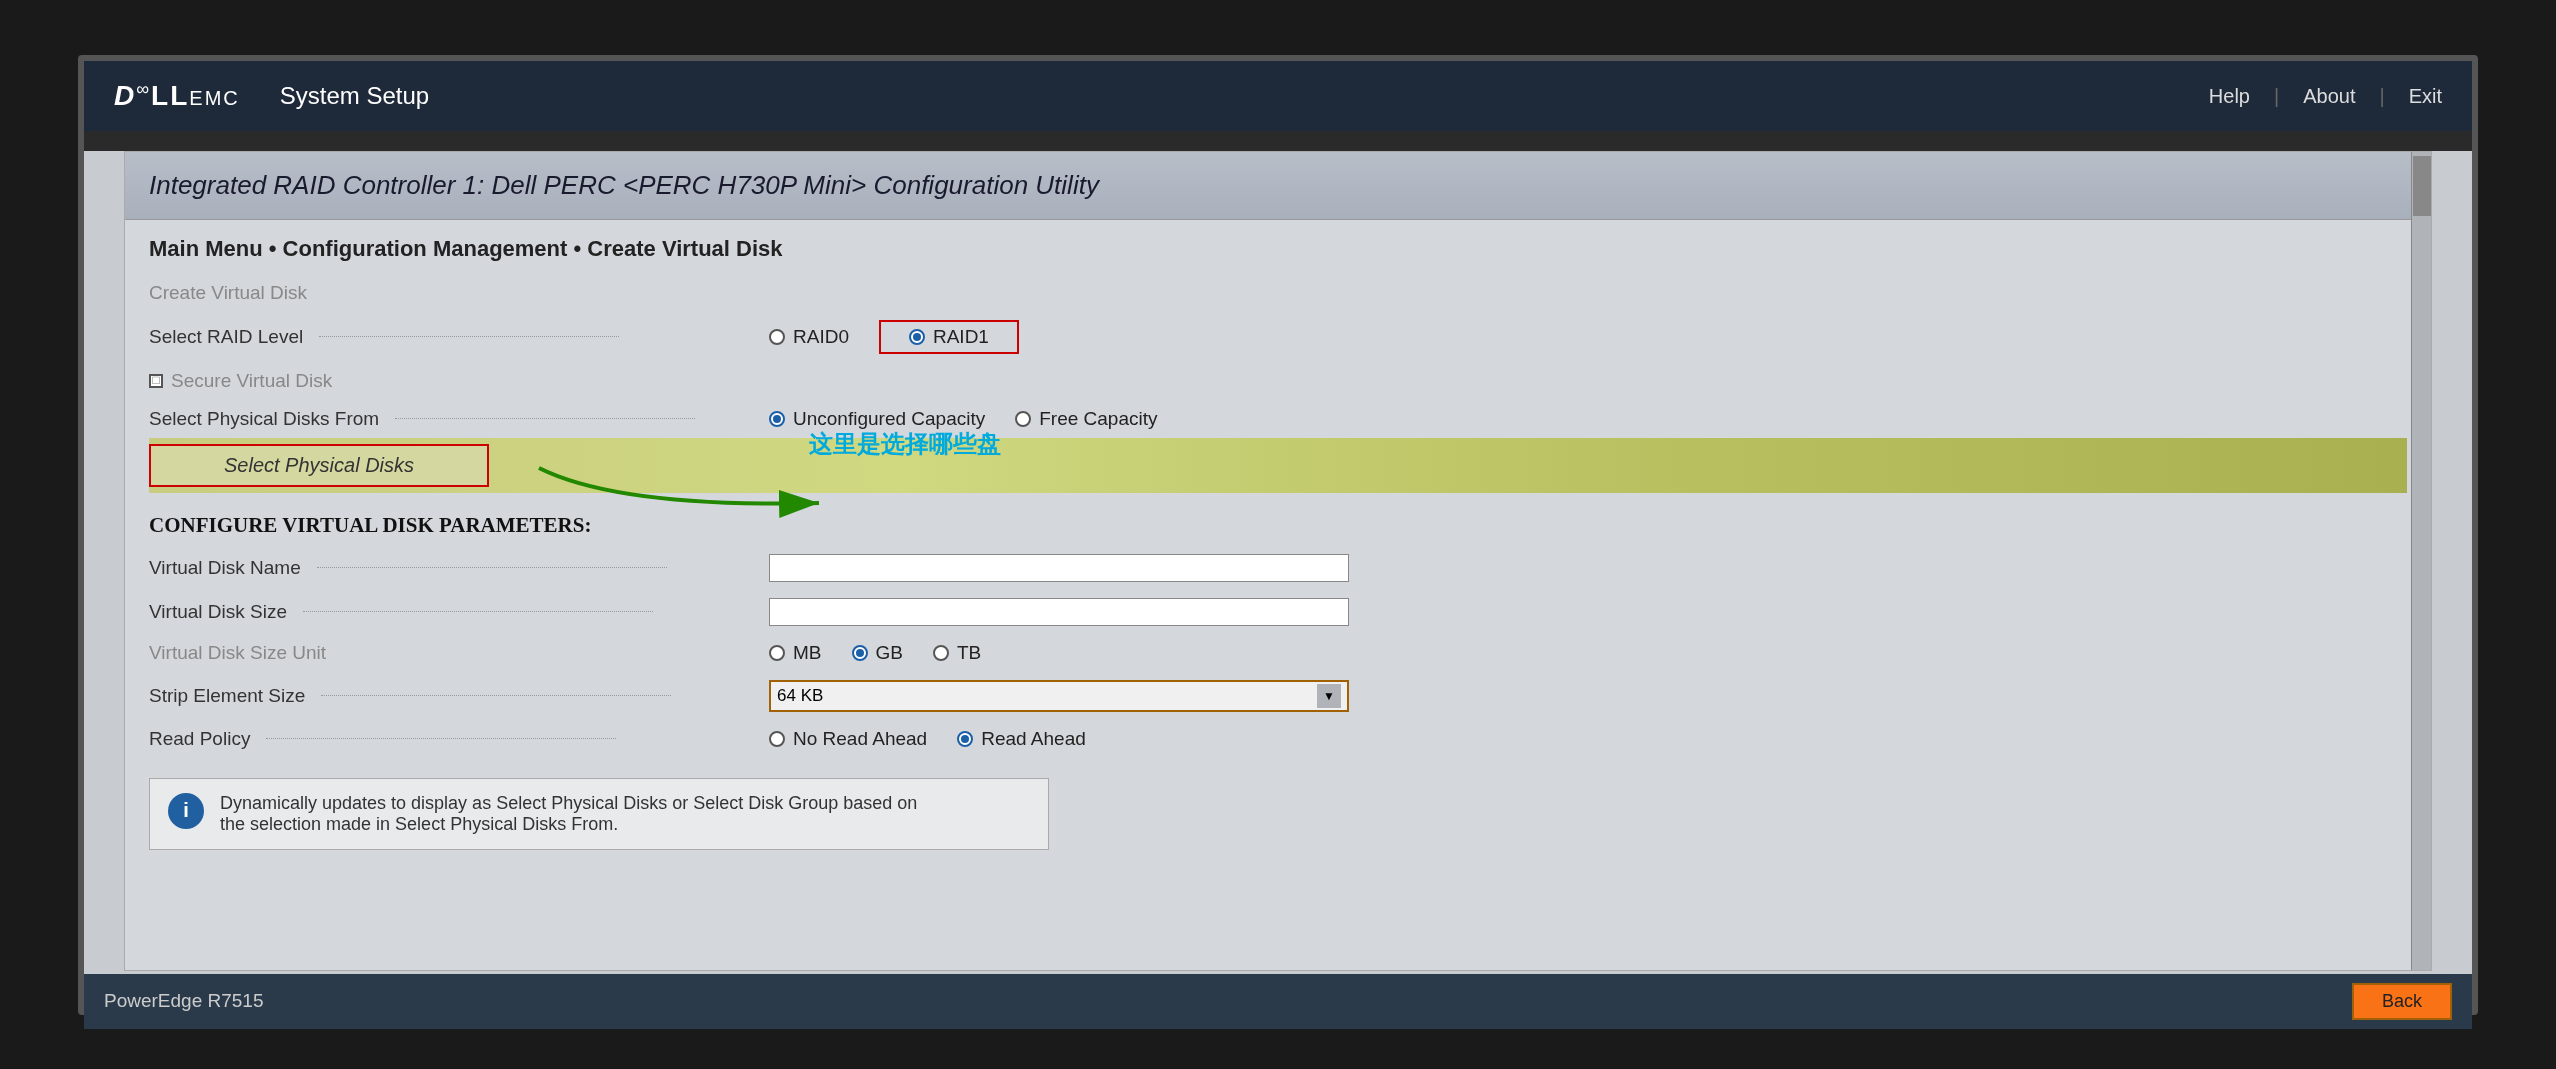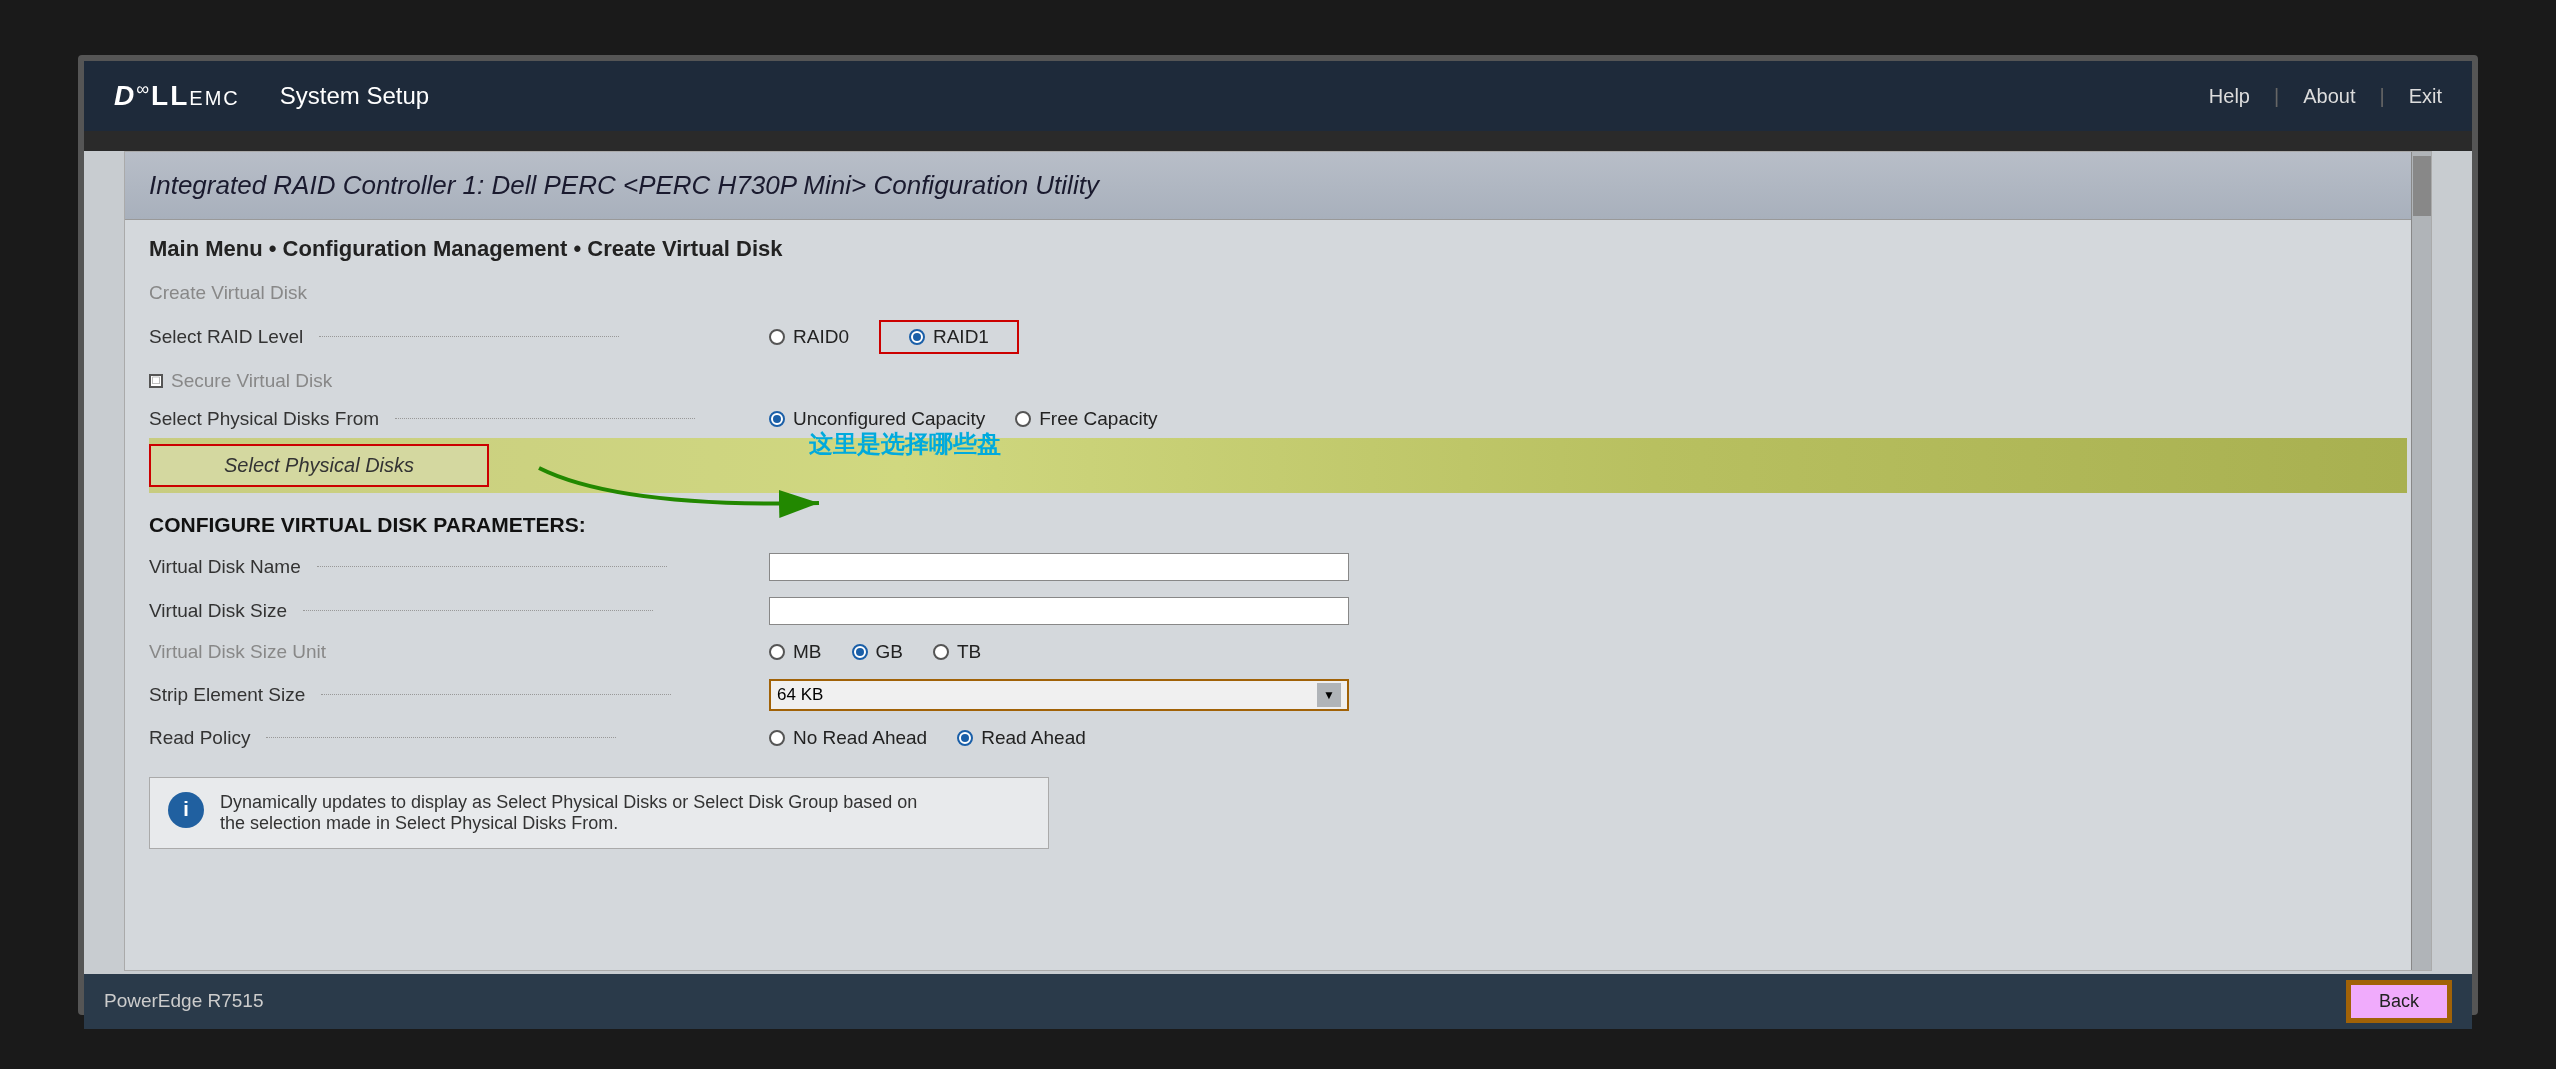--- a/index.html
+++ b/index.html
@@ -230,20 +230,21 @@
       position: absolute;
     }
 
     
     .configure-header {
       font-size: 21px;
       font-weight: bold;
       color: #111;
       padding: 12px 0 8px;
       margin-top: 8px;
+      font-family: Liberation Serif, serif;
     }
 
     .form-input {
       width: 580px;
       height: 28px;
       background: #fff;
       border: 1px solid #888;
       font-size: 17px;
       padding: 2px 6px;
     }
@@ -330,22 +331,22 @@
       padding: 0 20px;
       justify-content: space-between;
     }
 
     .bottom-model {
       color: #ccc;
       font-size: 19px;
     }
 
     .bottom-back-btn {
-      background: #f0abfc;
-      border: 5px solid #a16207;
+      background: #f97316;
+      border: 2px solid #a16207;
       padding: 6px 28px;
       font-size: 18px;
       color: #222;
       cursor: pointer;
     }
 
     
     .selected-row {
       background: linear-gradient(to right, #c8cc80, #d0d880, #b8c060, #a8b050);
     }

